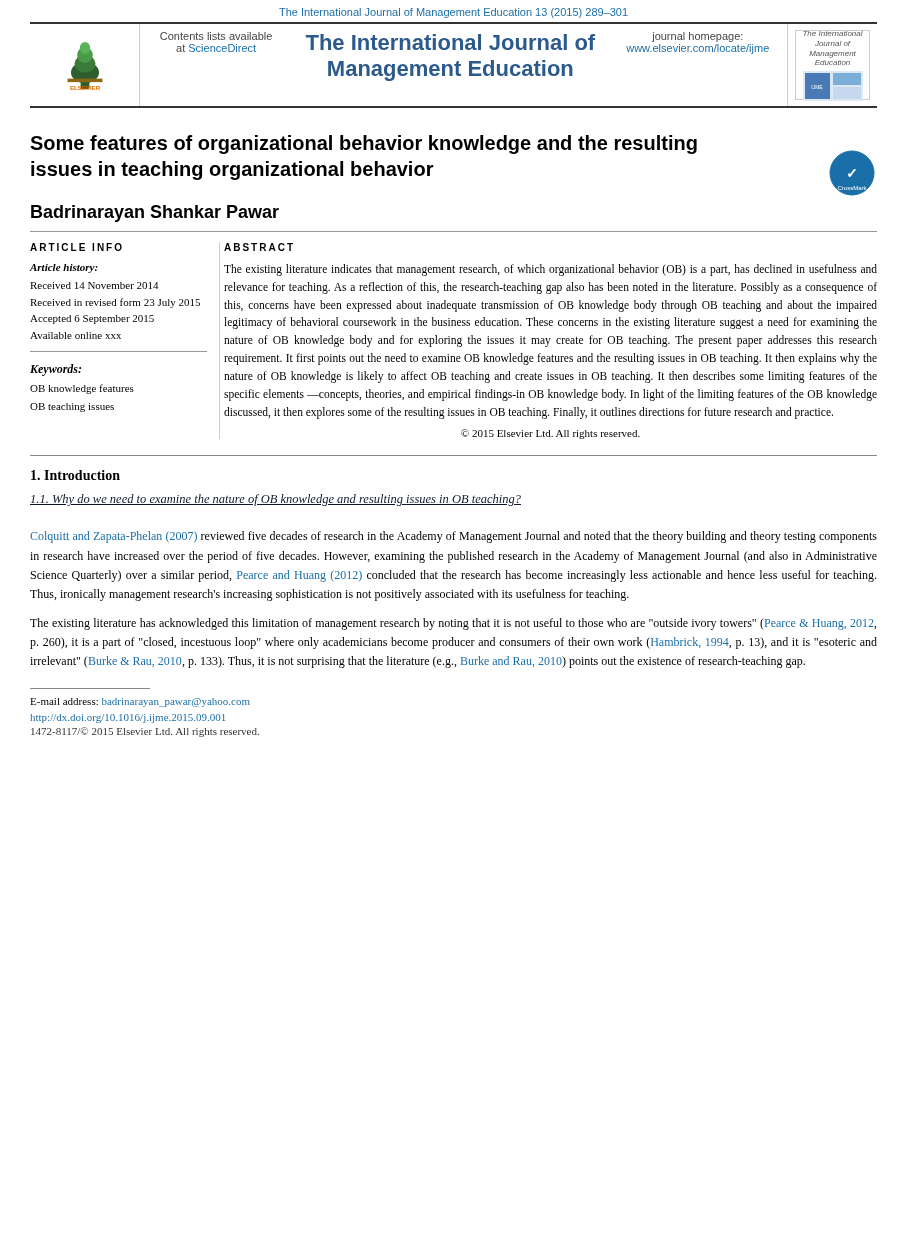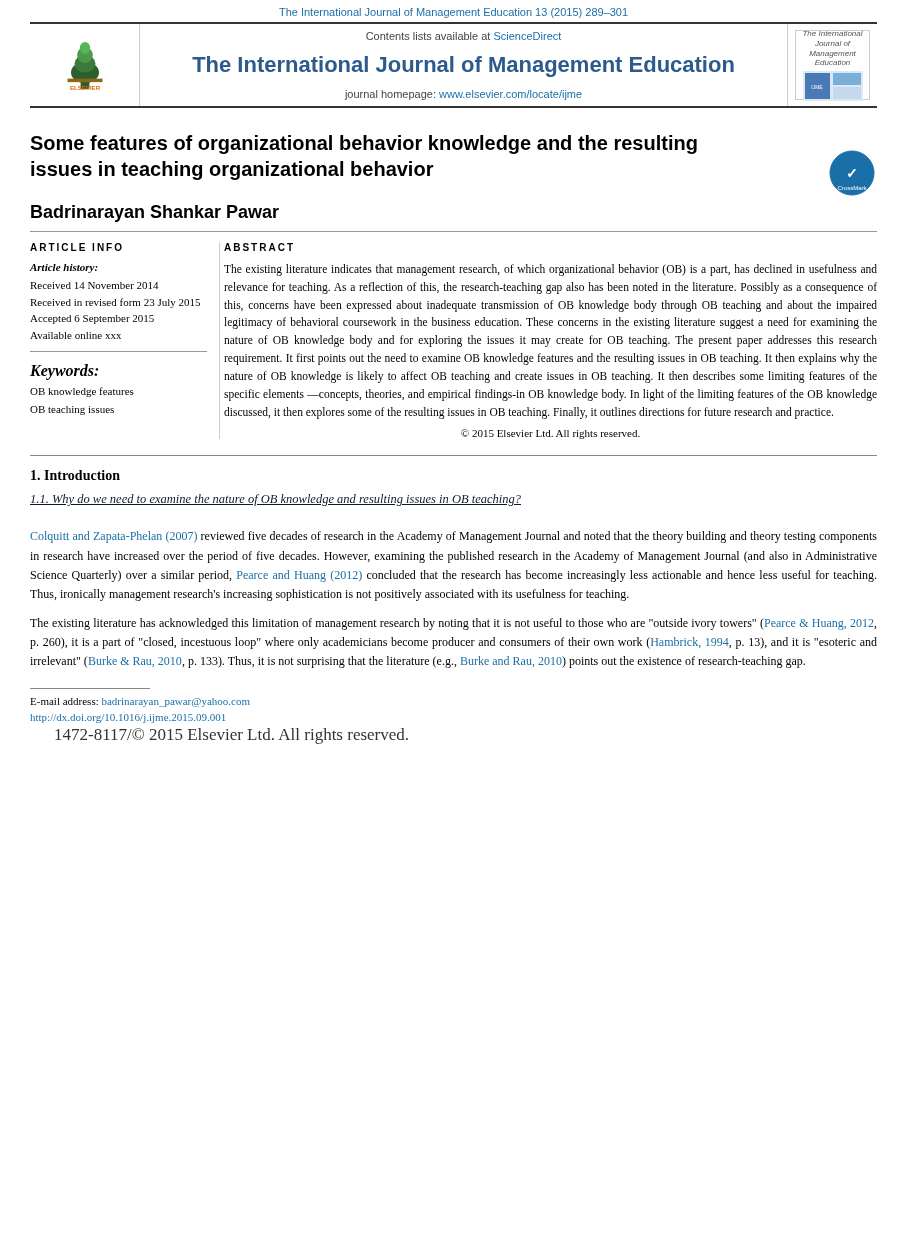--- a/index.html
+++ b/index.html
@@ -46,21 +46,21 @@
 
     .elsevier-tree {
       width: 70px;
       height: 55px;
     }
 
     .journal-center {
       flex: 1;
       padding: 6px 14px;
       display: flex;
-      flex-direction: column;
+      flex-direction: row;
       justify-content: space-between;
     }
 
     .contents-line {
       font-size: 11px;
       color: #444;
       font-family: Arial, sans-serif;
       text-align: center;
     }
 
@@ -206,21 +206,21 @@
       font-weight: bold;
       margin-bottom: 4px;
     }
 
     .info-line {
       font-size: 11px;
       line-height: 1.5;
     }
 
     .keywords-label {
-      font-size: 16px;
+      font-size: 12px;
       font-style: italic;
       font-weight: bold;
       margin-top: 10px;
       margin-bottom: 3px;
     }
 
     .keyword-item {
       font-size: 11px;
       line-height: 1.6;
     }
@@ -286,23 +286,22 @@
       margin-bottom: 4px;
     }
 
     .footnote-doi {
       font-size: 11px;
       color: #1a6fa8;
       margin-bottom: 2px;
     }
 
     .footnote-rights {
-      font-size: 17px;
+      font-size: 11px;
       color: #333;
-      margin-left: 24px;
     }
 
     .clearfix::after {
       content: '';
       display: table;
       clear: both;
     }
   </style>
 </head>
 <body>

